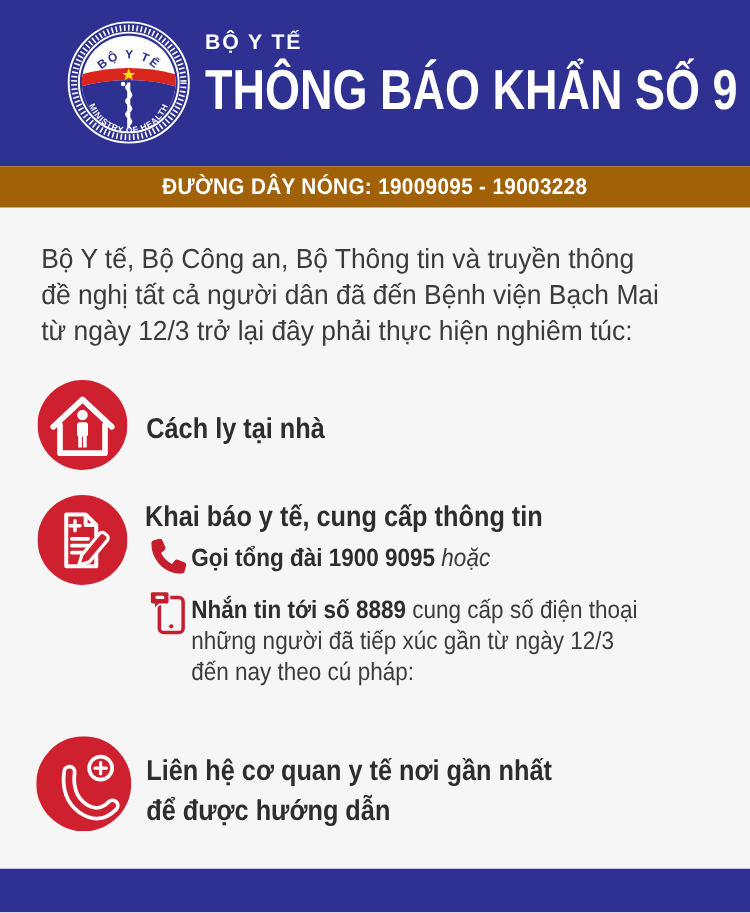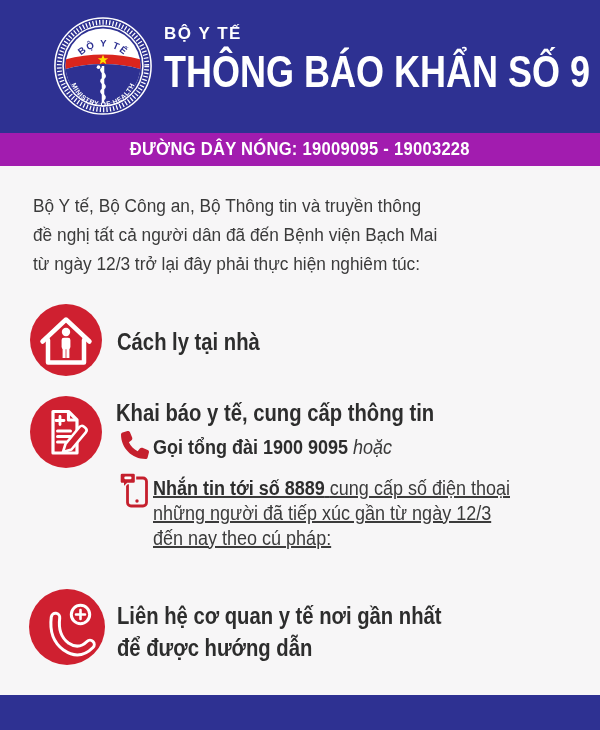--- a/index.html
+++ b/index.html
@@ -16,46 +16,46 @@
   .header{position:absolute;left:0;top:0;width:600px;height:133px;background:#2e3192;}
   .logo{position:absolute;left:53px;top:16px;width:100px;height:100px;}
   .header-text{position:absolute;left:164px;top:24px;color:#ffffff;}
   .agency{font-size:17px;font-weight:bold;letter-spacing:1.5px;white-space:nowrap;}
   .title{
     font-size:45px;font-weight:bold;line-height:46px;margin-top:5px;
     white-space:nowrap;transform:scaleX(.80);transform-origin:0 0;letter-spacing:0px;
   }
   
   .hotline{
-    position:absolute;left:0;top:133px;width:600px;height:33px;background:#a21caf;
+    position:absolute;left:0;top:133px;width:600px;height:33px;background:#a16207;
     display:flex;align-items:center;justify-content:center;
   }
   .hotline span{
     color:#fff;font-size:18px;font-weight:bold;white-space:nowrap;
     transform:scaleX(.92);transform-origin:50% 50%;letter-spacing:.3px;
   }
   
-  .intro{position:absolute;left:33px;top:192px;color:#3b3b3b;font-size:18px;line-height:29px;}
+  .intro{position:absolute;left:33px;top:192px;color:#3b3b3b;font-size:22px;line-height:29px;}
   .intro div{white-space:nowrap;transform:scaleX(.96);transform-origin:0 50%;}
   .h-item{
     color:#2d2d2d;font-weight:bold;font-size:23px;line-height:31px;
     white-space:nowrap;transform:scaleX(.88);transform-origin:0 0;
   }
   .sub-text{color:#3b3b3b;font-size:20px;line-height:25px;}
   .sub-text .ln{white-space:nowrap;transform:scaleX(.90);transform-origin:0 50%;}
   .sub-text b{color:#2d2d2d;}
   .it{font-style:italic;font-weight:normal;}
   
   .circle-icon{position:absolute;}
   .item1-label{position:absolute;left:117px;top:327px;}
   .item2-title{position:absolute;left:116px;top:398px;}
   .sub1-icon{position:absolute;left:121px;top:431px;width:28px;height:28px;}
   .sub1-text{position:absolute;left:153px;top:435px;text-align:right;}
   .sub2-icon{position:absolute;left:119px;top:471px;width:31px;height:38px;}
-  .sub2-text{position:absolute;left:153px;top:476px;text-decoration:underline;}
+  .sub2-text{position:absolute;left:153px;top:476px;}
   .syntax-line{position:absolute;left:153px;top:556px;}
   .item3-text{position:absolute;left:117px;top:600px;font-size:23px;line-height:32px;}
   
   .footer{position:absolute;left:0;top:695px;width:600px;height:35px;background:#2e3192;}
 </style>
 </head>
 <body>
 
 <div id="poster">
 

